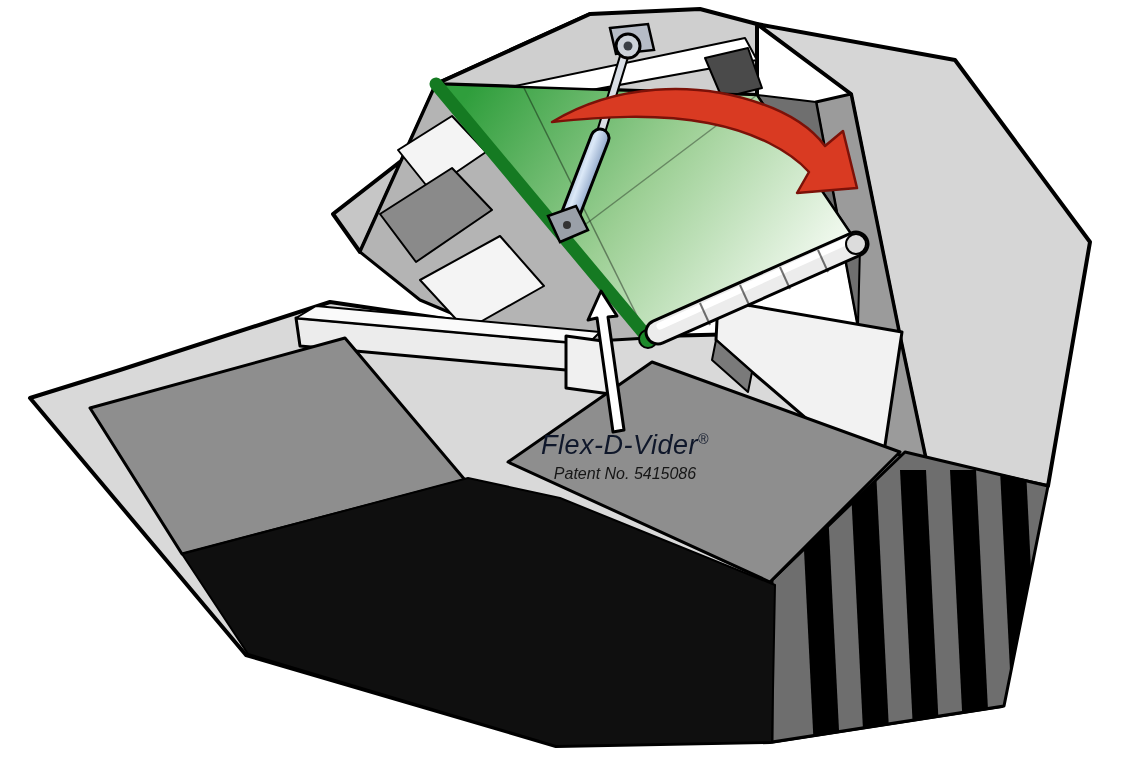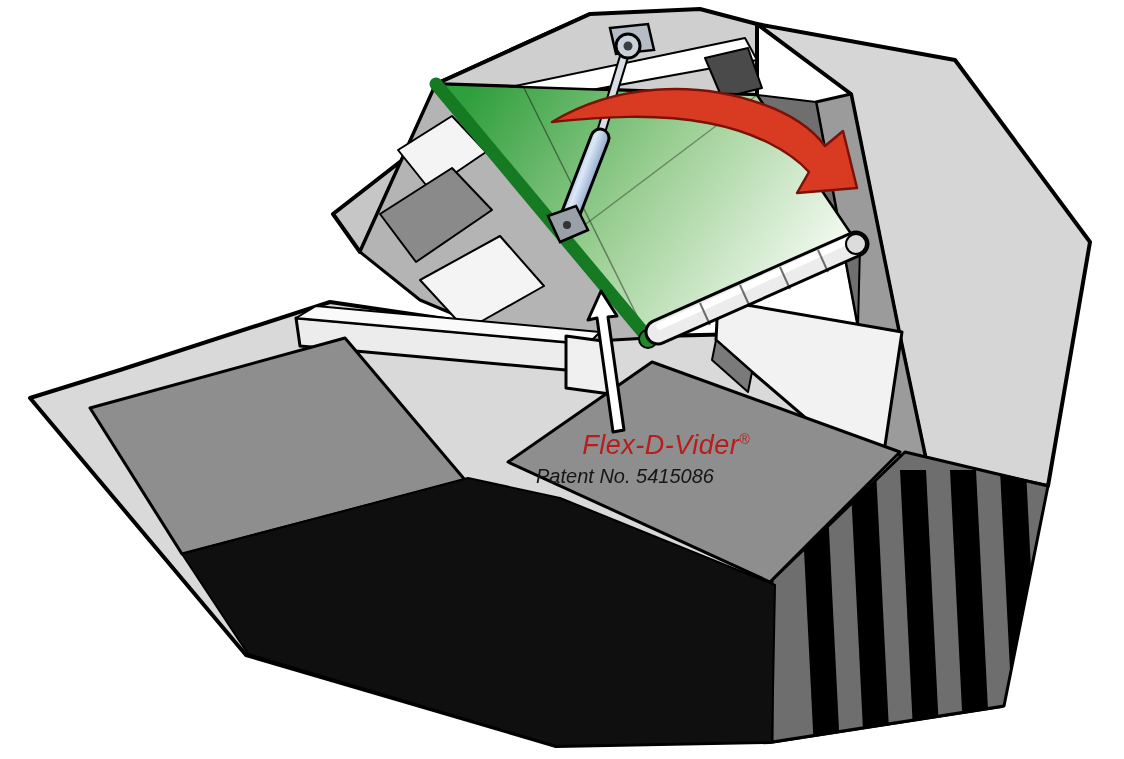--- a/index.html
+++ b/index.html
@@ -2,27 +2,27 @@
 <html style="--divider-green: #2f9e3c; --divider-green-dark: #157a22; --arrow-red: #d93a22; --strut-blue: #47679a; --body-gray: #d9d9d9; --outline-black: #000000;"><head>
 <meta charset="utf-8">
 <style>
   html,body{margin:0;padding:0;background:#fff;}
   .stage{
     position:relative;width:1124px;height:759px;background:#ffffff;
     overflow:hidden;font-family:"Liberation Sans",sans-serif;
   }
   .stage svg{position:absolute;left:0;top:0;}
   .label-product{
-    position:absolute;left:500px;top:430px;width:250px;text-align:right;
-    font-style:italic;font-size:27px;color:#b91c1c;letter-spacing:.5px;
+    position:absolute;left:500px;top:430px;width:250px;text-align:center;
+    font-style:italic;font-size:27px;color:#0f172a;letter-spacing:.5px;
   }
   .label-product sup{font-size:14px;}
   .label-patent{
     position:absolute;left:500px;top:465px;width:250px;text-align:center;
-    font-style:italic;font-size:20px;color:#161616;
+    font-style:italic;font-size:16px;color:#161616;
   }
   
   .gg1{stop-color:var(--divider-green);}
   .gg2{stop-color:#9ccf94;}
   .gg3{stop-color:#f3faf1;}
   .sg1{stop-color:var(--strut-blue);}
   .sg2{stop-color:#dce9f8;}
   .red-arrow{fill:var(--arrow-red);stroke:#7c1108;}
   .green-edge{stroke:var(--divider-green-dark);}
 </style>

